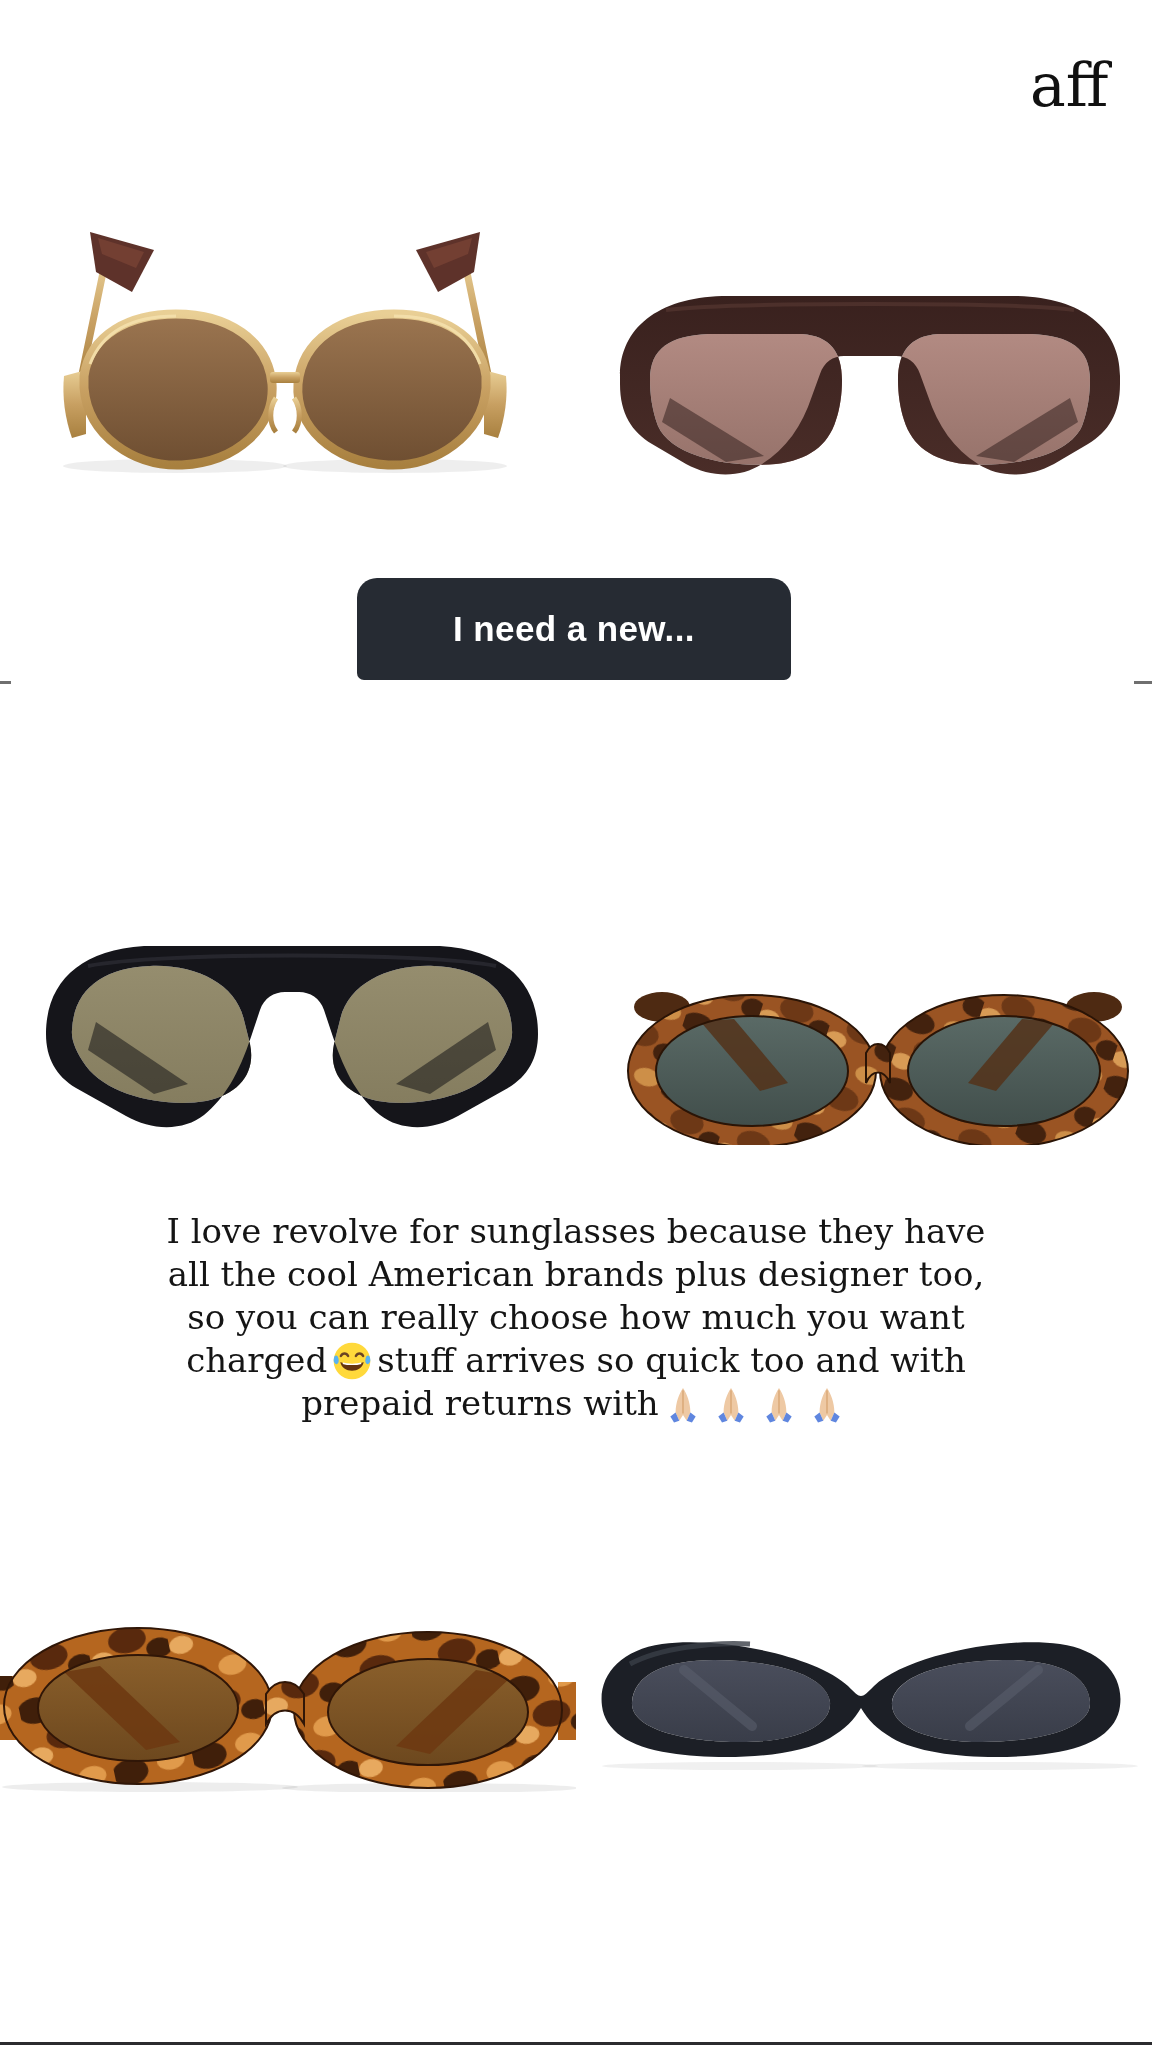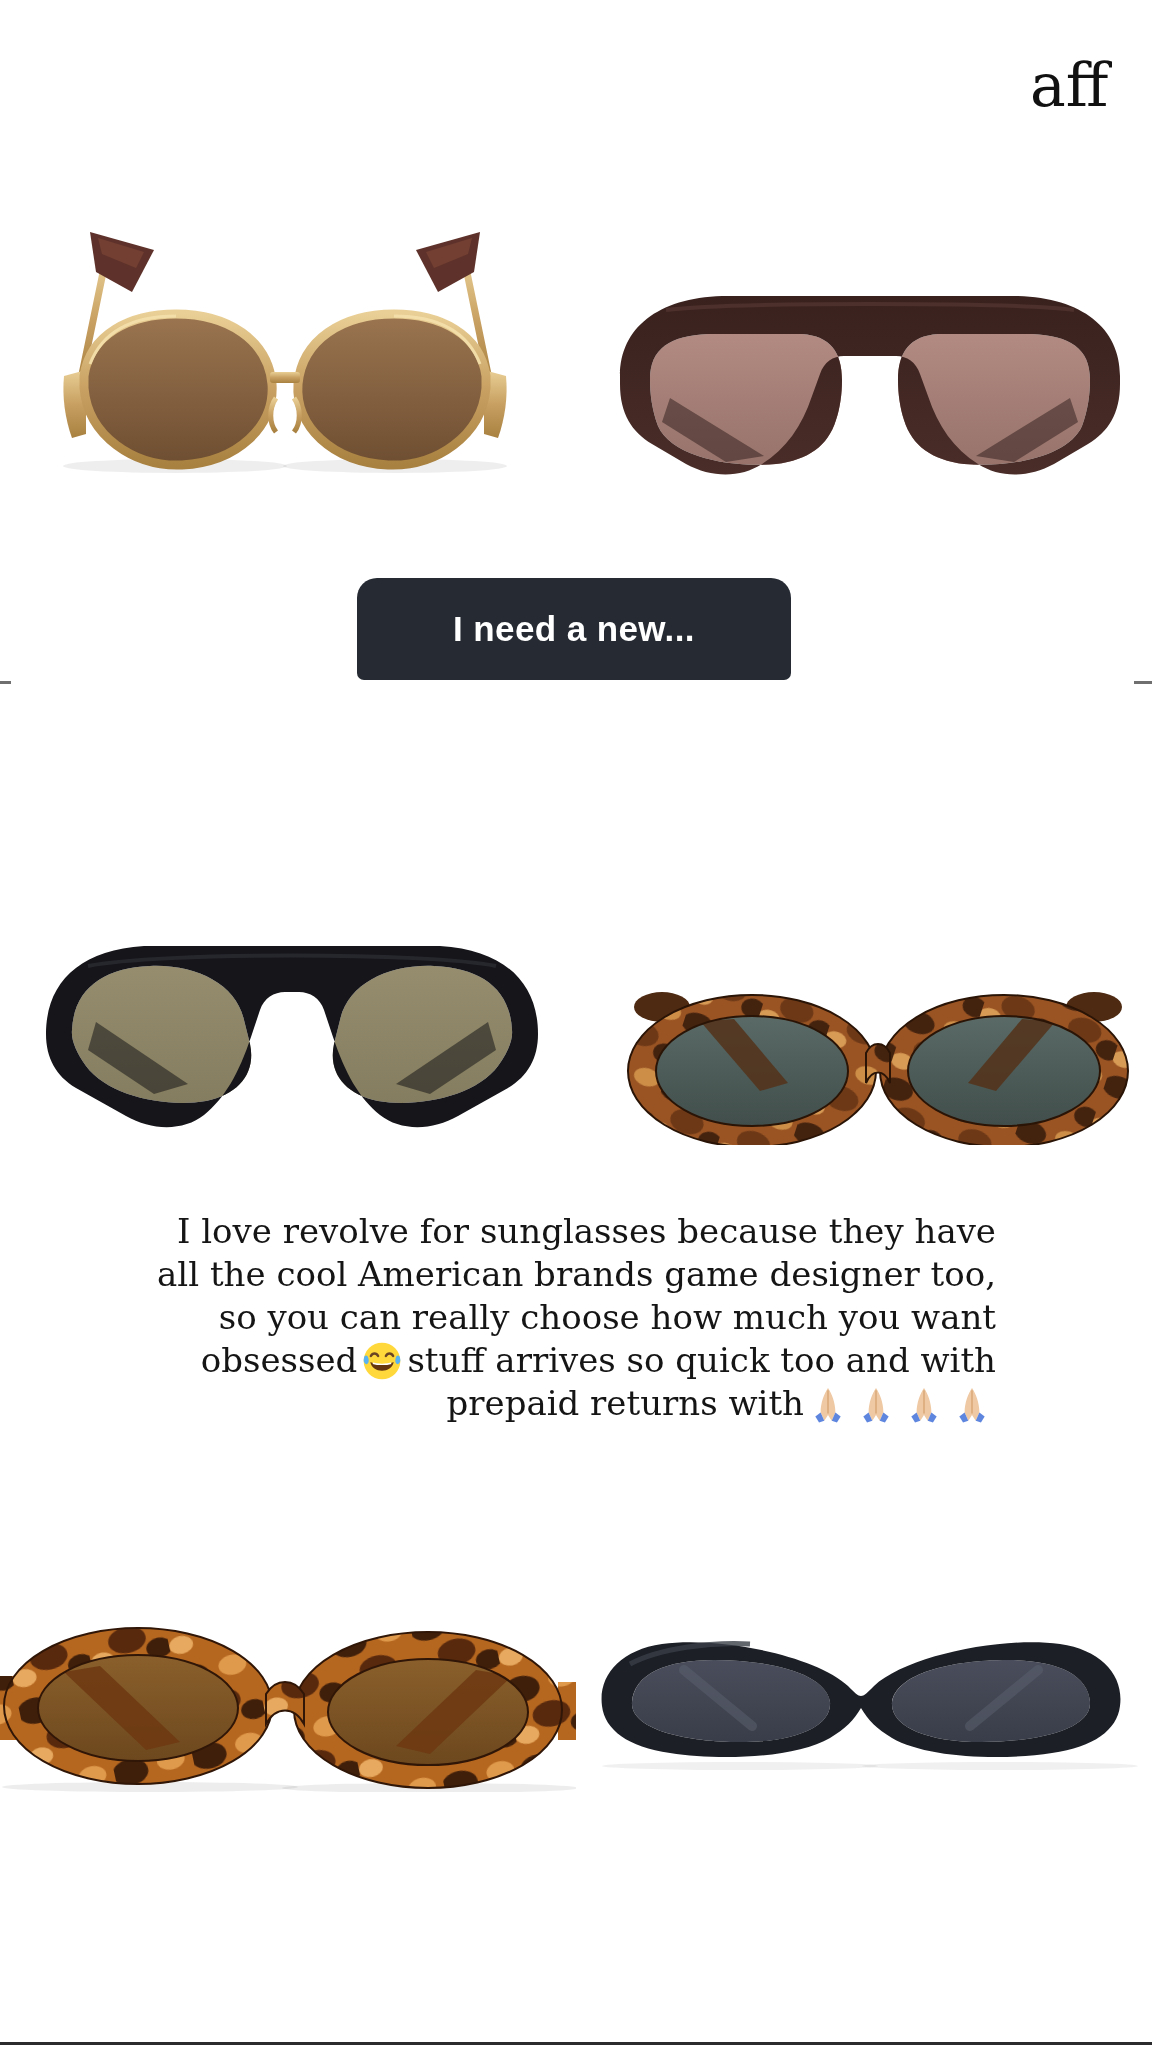--- a/index.html
+++ b/index.html
@@ -11,21 +11,21 @@
   .photo svg{display:block;width:100%;height:100%;}
   .sticker{position:absolute;left:357px;top:578px;width:434px;height:102px;background:#262b33;
            border:0;border-radius:20px 20px 7px 7px;display:flex;align-items:center;justify-content:center;
            cursor:pointer;padding:4px;}
   .sticker .q{color:#ffffff;font-weight:700;font-size:35px;letter-spacing:.4px;
               font-family:"Liberation Sans",sans-serif;}
   .answer{position:absolute;top:708px;left:0;width:1152px;text-align:center;font-weight:700;
           font-size:43px;color:#232831;letter-spacing:-0.5px;}
   .caption{position:absolute;top:1210px;left:156px;width:840px;text-align:center;
            font-family:"DejaVu Serif",serif;font-size:34px;line-height:43px;color:#151515;}
-  .cap-line{height:43px;white-space:nowrap;text-align:right;}
+  .cap-line{height:43px;white-space:nowrap;}
   .emoji{display:inline-block;vertical-align:-9px;margin:0 5px;}
   .emoji svg{display:inline-block;}
   .dash{position:absolute;height:3px;background:#6f6f6f;}
   .dash.left{left:0;top:681px;width:11px;}
   .dash.right{left:1134px;top:681px;width:18px;}
   .bottombar{position:absolute;left:0;top:2042px;width:1152px;height:3px;background:#2b2b2e;}
 </style>
 </head>
 <body>
 
@@ -135,24 +135,24 @@
       <polygon points="78,36 112,34 166,98 138,106" fill="#54321a" opacity=".85"></polygon>
       <polygon points="434,36 400,34 346,98 374,106" fill="#54321a" opacity=".85"></polygon>
       <path fill-rule="evenodd" fill="url(#tortA)" stroke="#2a1406" stroke-width="2" d="M 6,86 a 124,76 0 1 0 248,0 a 124,76 0 1 0 -248,0 Z M 34,86 a 96,55 0 1 1 192,0 a 96,55 0 1 1 -192,0 Z"></path>
       <path fill-rule="evenodd" fill="url(#tortA)" stroke="#2a1406" stroke-width="2" d="M 258,86 a 124,76 0 1 0 248,0 a 124,76 0 1 0 -248,0 Z M 286,86 a 96,55 0 1 1 192,0 a 96,55 0 1 1 -192,0 Z"></path>
       <path d="M 244,68 C 250,56 262,56 268,68 L 268,98 C 262,84 250,84 244,98 Z" fill="url(#tortA)" stroke="#2a1406" stroke-width="2"></path>
     </svg>
   </div>
 
   <div class="caption">
     <div class="cap-line">I love revolve for sunglasses because they have</div>
-    <div class="cap-line">all the cool American brands game designer too,</div>
+    <div class="cap-line">all the cool American brands plus designer too,</div>
     <div class="cap-line">so you can really choose how much you want</div>
     <div class="cap-line">
-      <span>obsessed</span><span class="emoji" role="img" aria-label="😂"><svg width="40" height="40" viewBox="0 0 36 36">
+      <span>charged</span><span class="emoji" role="img" aria-label="😂"><svg width="40" height="40" viewBox="0 0 36 36">
             <circle cx="18" cy="18" r="16.5" fill="#ffd93b"></circle>
             <path d="M 7.5,19 C 9,29.5 27,29.5 28.5,19 C 23,21.5 13,21.5 7.5,19 Z" fill="#65350f"></path>
             <path d="M 9.5,20.6 C 14,22 22,22 26.5,20.6 L 26,19.4 C 21.5,20.8 14.5,20.8 10,19.4 Z" fill="#ffffff"></path>
             <path d="M 8,13.5 C 9.5,10.5 13,10.5 14.5,13.5" stroke="#6b4423" stroke-width="2.2" fill="none" stroke-linecap="round"></path>
             <path d="M 21.5,13.5 C 23,10.5 26.5,10.5 28,13.5" stroke="#6b4423" stroke-width="2.2" fill="none" stroke-linecap="round"></path>
             <path d="M 2.2,14 C 0.8,17.5 1.6,20.4 4.2,21 C 6.4,20 6.6,17 5,13.8 C 4,12.6 3,12.8 2.2,14 Z" fill="#59b3f0"></path>
             <path d="M 33.8,14 C 35.2,17.5 34.4,20.4 31.8,21 C 29.6,20 29.4,17 31,13.8 C 32,12.6 33,12.8 33.8,14 Z" fill="#59b3f0"></path>
           </svg></span><span>stuff arrives so quick too and with</span>
     </div>
     <div class="cap-line">

